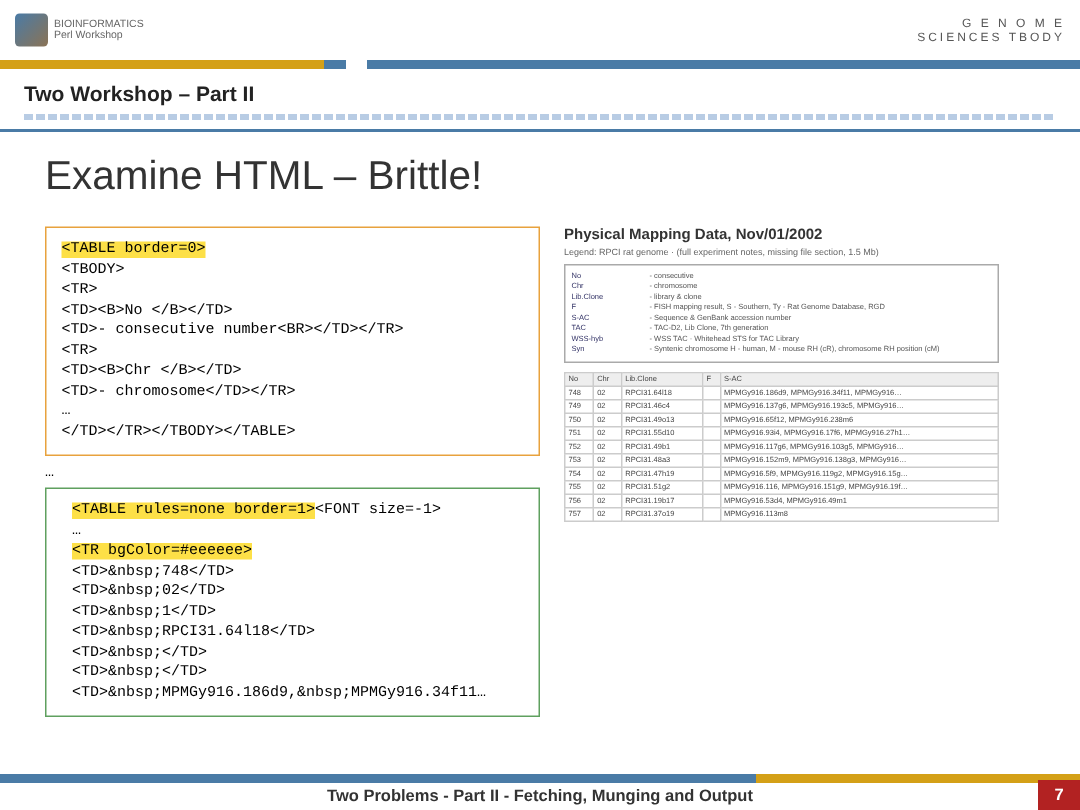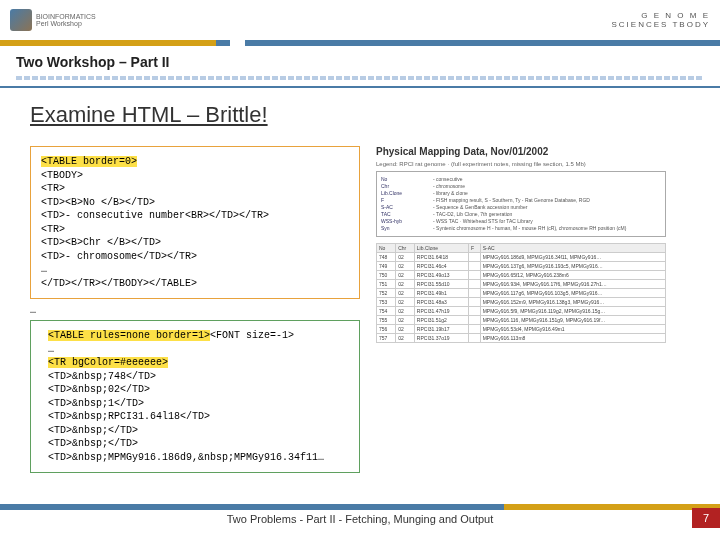--- a/index.html
+++ b/index.html
@@ -56,25 +56,24 @@
     content: "";
     display: block;
     height: 4px;
     margin-top: 6px;
     background: repeating-linear-gradient(90deg, #b8cce4 0 6px, #fff 6px 8px);
   }
   .content {
     padding: 14px 30px 10px 30px;
   }
   .slide-title {
-    font-size: 22px;
+    font-size: 27px;
     color: #333;
     font-weight: normal;
     margin-bottom: 18px;
-    text-decoration: underline;
   }
   .main-row {
     display: flex;
     gap: 16px;
   }
   .codes {
     flex: 0 0 330px;
   }
   .code-box {
     border: 1px solid;
@@ -123,26 +122,27 @@
   .prev-table th, .prev-table td {
     border: 1px solid #ccc;
     padding: 1px 2px;
     text-align: left;
     white-space: nowrap;
     overflow: hidden;
   }
   .prev-table th { background: #eee; font-weight: normal; }
   .footer {
     position: absolute;
-    bottom: 12px;
+    bottom: 0;
     left: 0;
     right: 0;
     height: 24px;
     display: flex;
     align-items: center;
+    font-weight: bold;
   }
   .footer-band {
     height: 6px;
     background: linear-gradient(90deg, #4a7ba6 0%, #4a7ba6 70%, #d4a017 70%);
     position: absolute;
     top: 0; left: 0; right: 0;
   }
   .footer-text {
     flex: 1;
     text-align: center;

